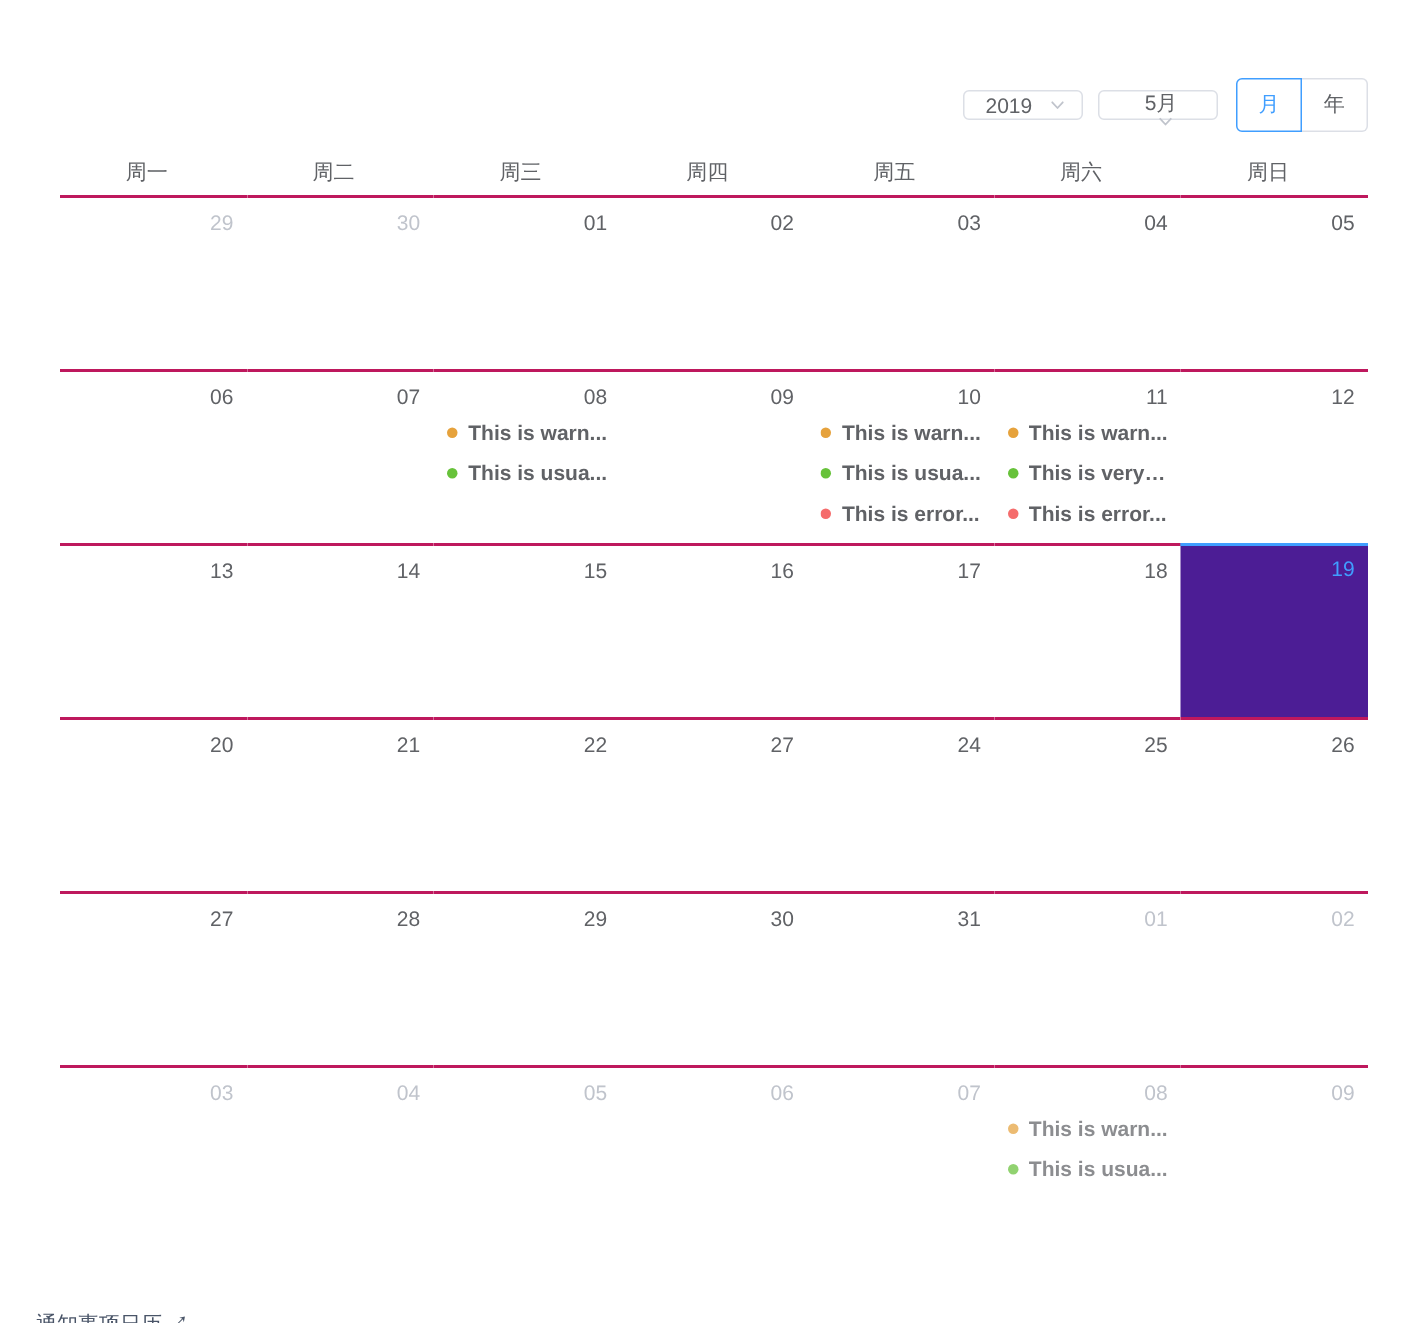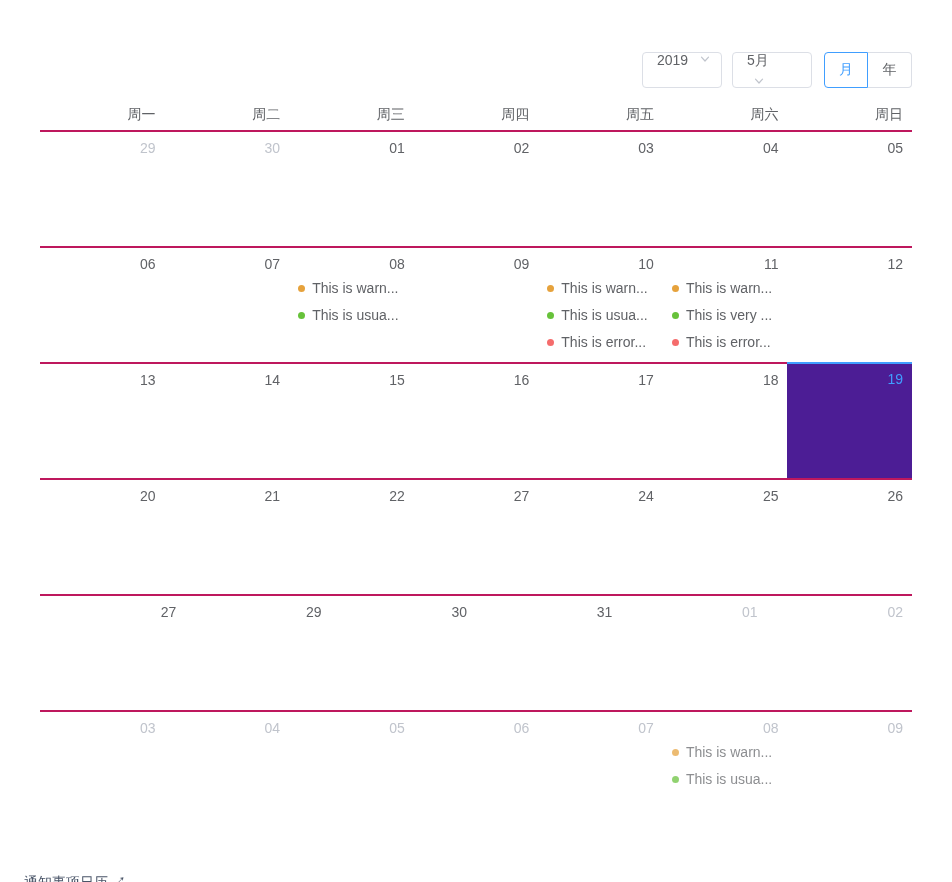--- a/index.html
+++ b/index.html
@@ -19,25 +19,26 @@
     top: 52px;
     left: 40px;
     right: 40px;
     height: 36px;
     display: flex;
     justify-content: flex-end;
     align-items: center;
   }
 
   .select-box {
-    height: 36px;
+    height: 20px;
     border: 1px solid #dcdfe6;
     border-radius: 4px;
     background: #ffffff;
     display: flex;
+    align-items: center;
     justify-content: space-between;
     padding: 0 10px 0 14px;
     margin-right: 10px;
     cursor: pointer;
   }
   .select-box.year-select { width: 80px; }
   .select-box.month-select { width: 80px; flex-direction: column; }
 
   .select-value {
     font-size: 14px;
@@ -90,21 +91,21 @@
   
   .weekday-row {
     position: absolute;
     top: 104px;
     left: 40px;
     width: 872px;
     display: flex;
   }
   .weekday-cell {
     flex: 1 1 0;
-    text-align: right;
+    text-align: center;
     padding-right: 9px;
     font-size: 14px;
     color: #606266;
     line-height: 20px;
   }
 
   
   .cal-grid {
     position: absolute;
     top: 130px;
@@ -160,20 +161,21 @@
     height: 7px;
     border-radius: 50%;
     flex: 0 0 auto;
     margin-right: 7px;
     display: block;
   }
   .event-text {
     overflow: hidden;
     text-overflow: ellipsis;
     white-space: nowrap;
+    font-weight: bold;
   }
   .cal-cell.other-month .event-item { opacity: 0.72; }
 
   
   .bottom-caption {
     position: absolute;
     left: 24px;
     top: 872px;
     font-size: 14px;
     color: #4a5568;
@@ -353,20 +355,23 @@
       </div>
       <div class="cal-cell">
         <span class="day-num">26</span>
       </div>
     </div>
     <div class="cal-week">
       <div class="cal-cell">
         <span class="day-num">27</span>
       </div>
       <div class="cal-cell">
+        <span class="day-num">28</span>
+      </div>
+      <div class="cal-cell">
         <span class="day-num">29</span>
       </div>
       <div class="cal-cell">
         <span class="day-num">30</span>
       </div>
       <div class="cal-cell">
         <span class="day-num">31</span>
       </div>
       <div class="cal-cell other-month">
         <span class="day-num">01</span>

